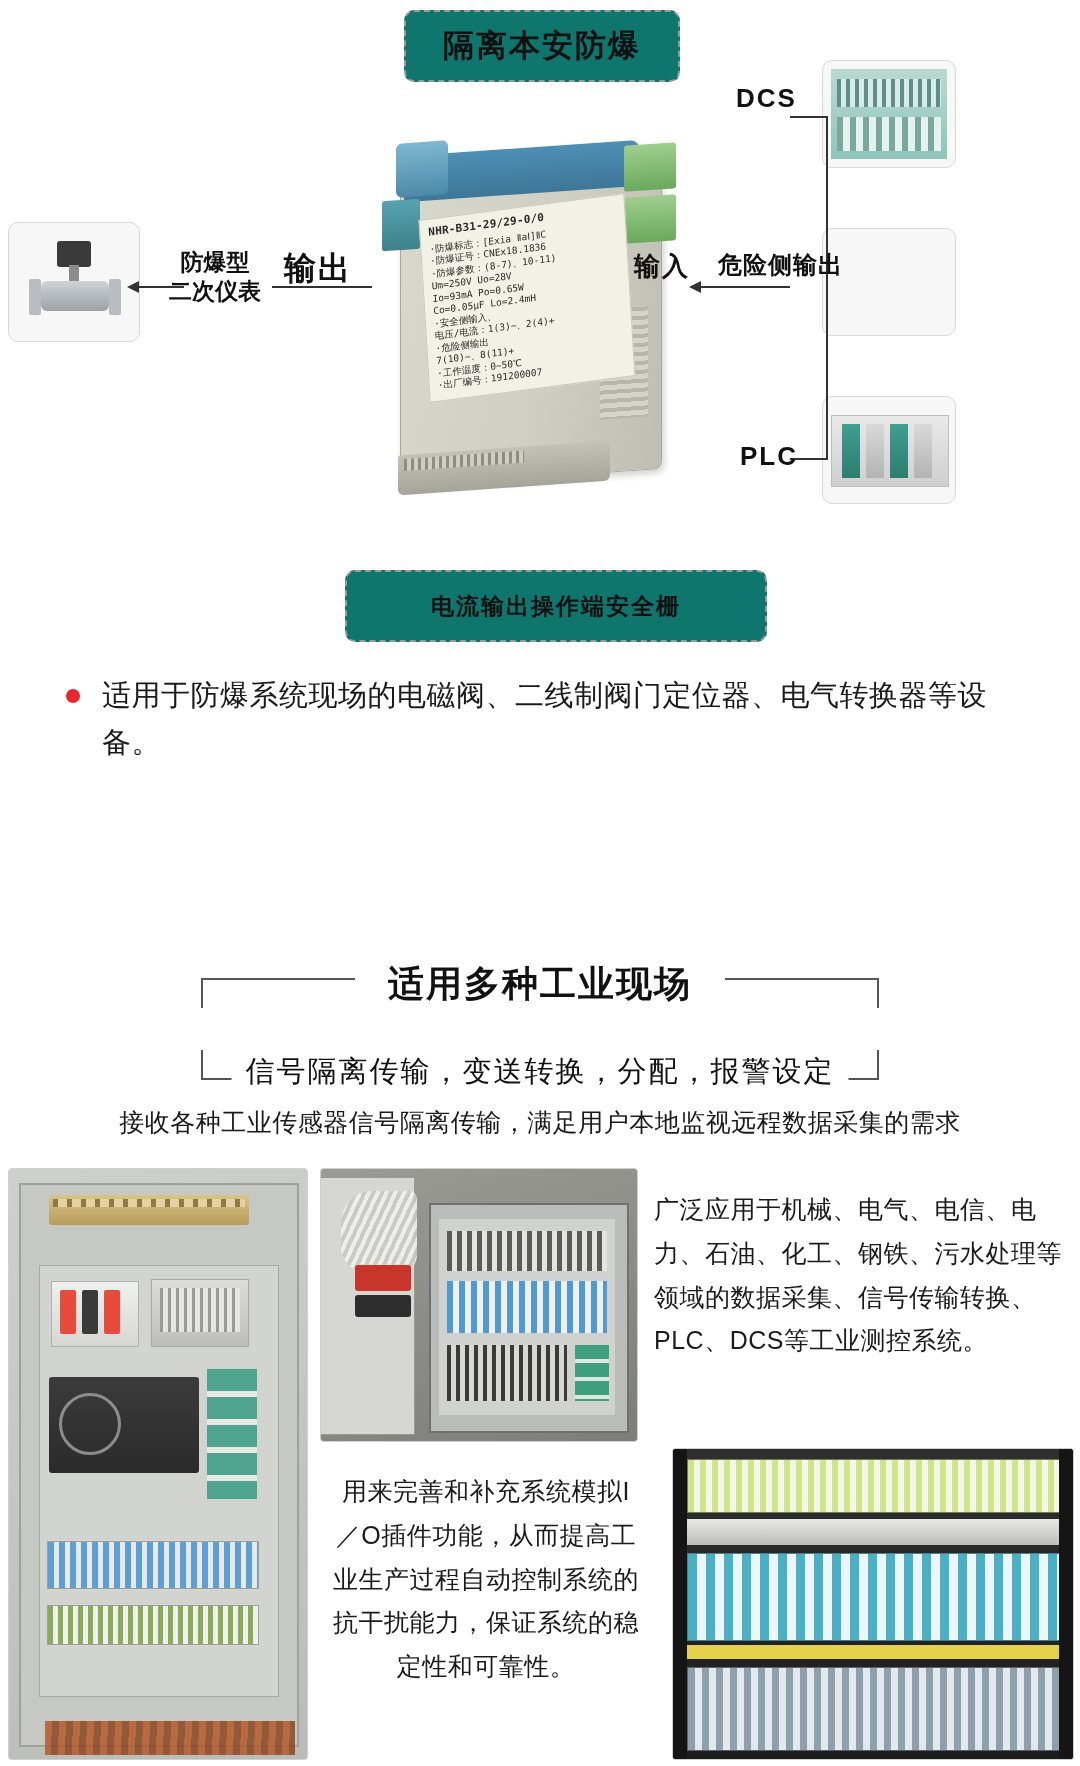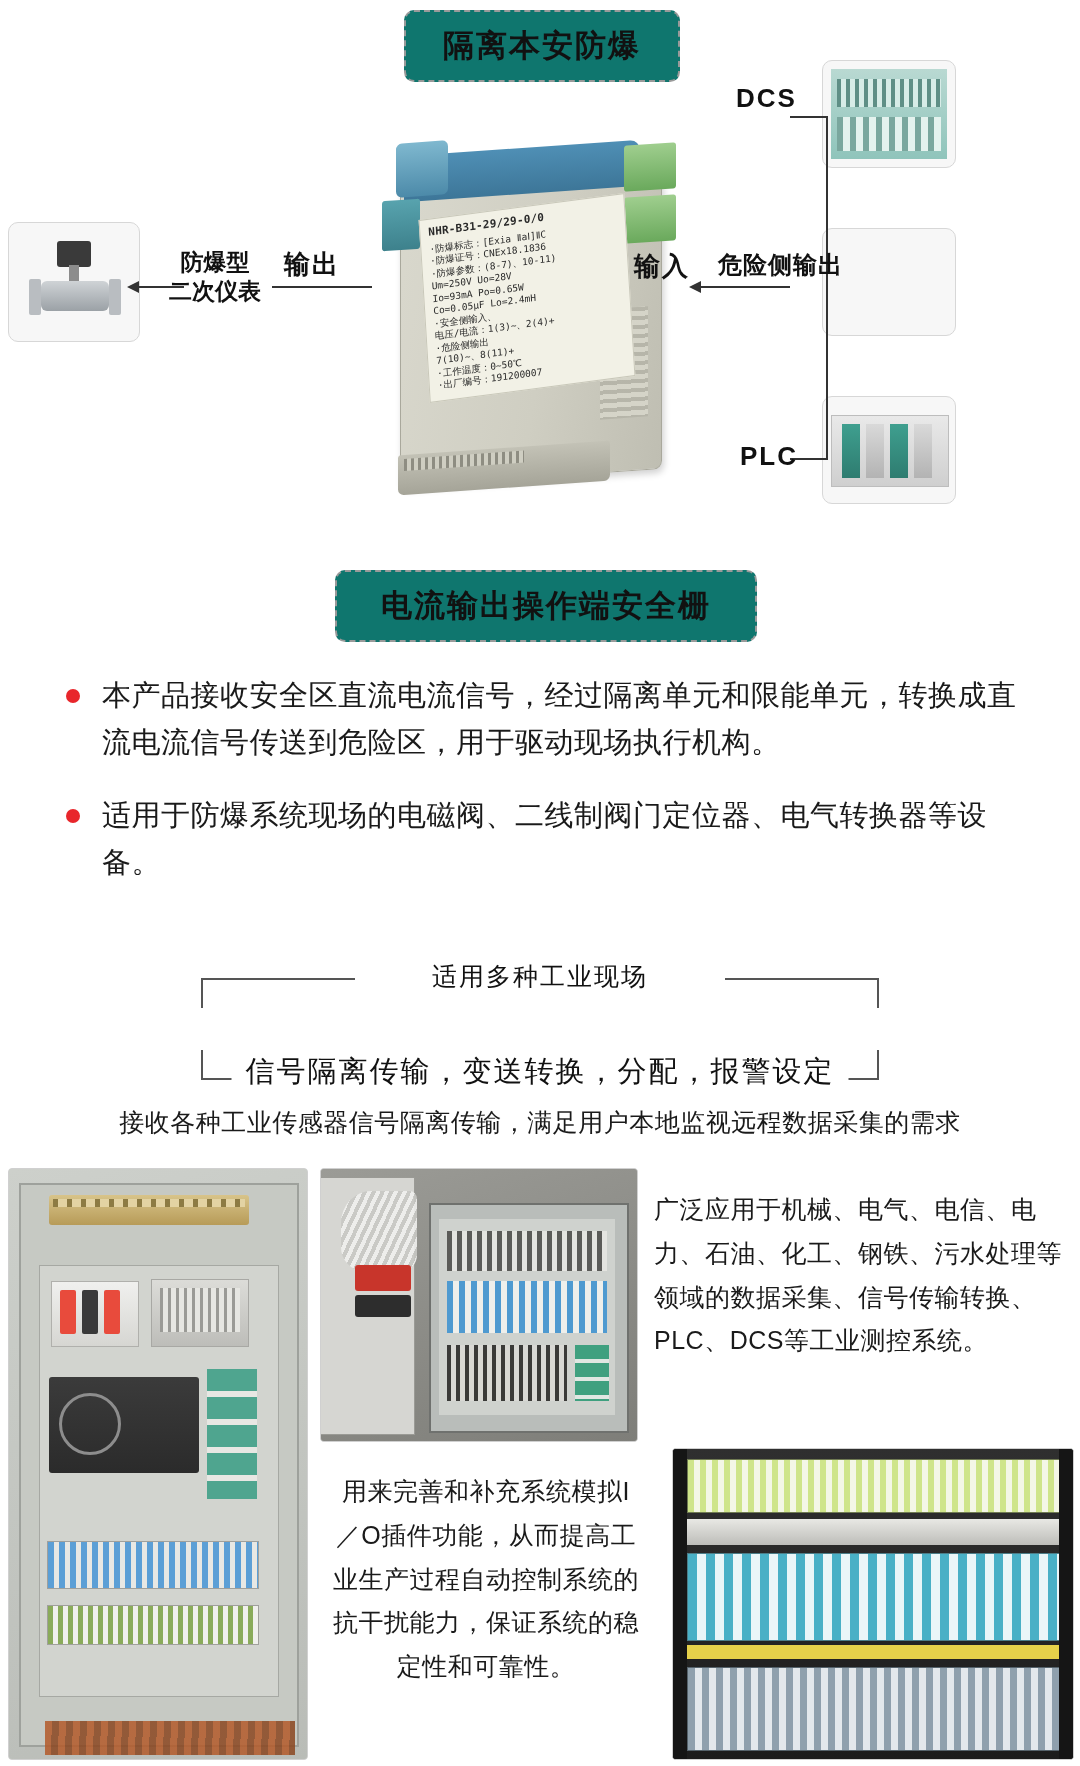--- a/index.html
+++ b/index.html
@@ -36,25 +36,25 @@
     letter-spacing: 2px;
   }
   #tag-top {
     left: 404px;
     top: 10px;
     width: 272px;
     height: 68px;
     font-size: 31px;
   }
   #tag-bottom {
-    left: 335px;
+    left: 345px;
     top: 570px;
     width: 418px;
     height: 68px;
-    font-size: 31px;
+    font-size: 23px;
   }
 
   
   .device {
     position: absolute;
     left: 378px;
     top: 128px;
     width: 320px;
     height: 370px;
   }
@@ -238,21 +238,21 @@
   .plc-art .mod.m4 { left: 82px; background: linear-gradient(180deg,#d9d9d9,#b3b3b3); }
 
   
   .side-label {
     position: absolute;
     font-weight: bold;
     color: #111;
     line-height: 1.25;
   }
   #lbl-actuator { left: 152px; top: 248px; width: 126px; font-size: 23px; text-align: center; }
-  #lbl-output   { left: 284px; top: 248px; font-size: 26px; letter-spacing: 2px; }
+  #lbl-output   { left: 284px; top: 248px; font-size: 32px; letter-spacing: 2px; }
   #lbl-input    { left: 634px; top: 250px; font-size: 26px; letter-spacing: 2px; }
   #lbl-dcs      { left: 736px; top: 82px; font-size: 26px; letter-spacing: 2px; }
   #lbl-inst     { left: 718px; top: 250px; font-size: 24px; letter-spacing: 1px; }
   #lbl-plc      { left: 740px; top: 440px; font-size: 26px; letter-spacing: 2px; }
 
   .arrow-line {
     position: absolute;
     height: 2px;
     background: #333;
   }
@@ -324,22 +324,22 @@
     margin: 0 auto;
     height: 120px;
   }
   .sec-title {
     position: absolute;
     left: 50%;
     transform: translateX(-50%);
     top: -8px;
     background: #fff;
     padding: 0 18px;
-    font-size: 25px;
-    font-weight: normal;
+    font-size: 36px;
+    font-weight: bold;
     letter-spacing: 2px;
     color: #111;
     white-space: nowrap;
   }
   .corner {
     position: absolute;
     width: 28px;
     height: 28px;
     border-color: #555;
     border-style: solid;
@@ -513,24 +513,20 @@
   <div class="side-label" id="lbl-dcs">DCS</div>
   <div class="side-label" id="lbl-inst">危险侧输出</div>
   <div class="side-label" id="lbl-plc">PLC</div>
 
   <div class="tag-box" id="tag-bottom">电流输出操作端安全栅</div>
 </div>
 
 <div class="bullets">
   <div class="bullet">
     <span class="dot"></span>
-    <span>本产品接收安全区直流电流信号，经过隔离单元和限能单元，转换成直流电流信号传送到危险区，用于驱动现场执行机构。</span>
-  </div>
-  <div class="bullet">
-    <span class="dot"></span>
     <span>适用于防爆系统现场的电磁阀、二线制阀门定位器、电气转换器等设备。</span>
   </div>
 </div>
 
 <div class="section">
   <div class="sec-frame">
     <div class="corner c-tl"></div>
     <div class="corner c-tr"></div>
     <div class="corner c-bl"></div>
     <div class="corner c-br"></div>

